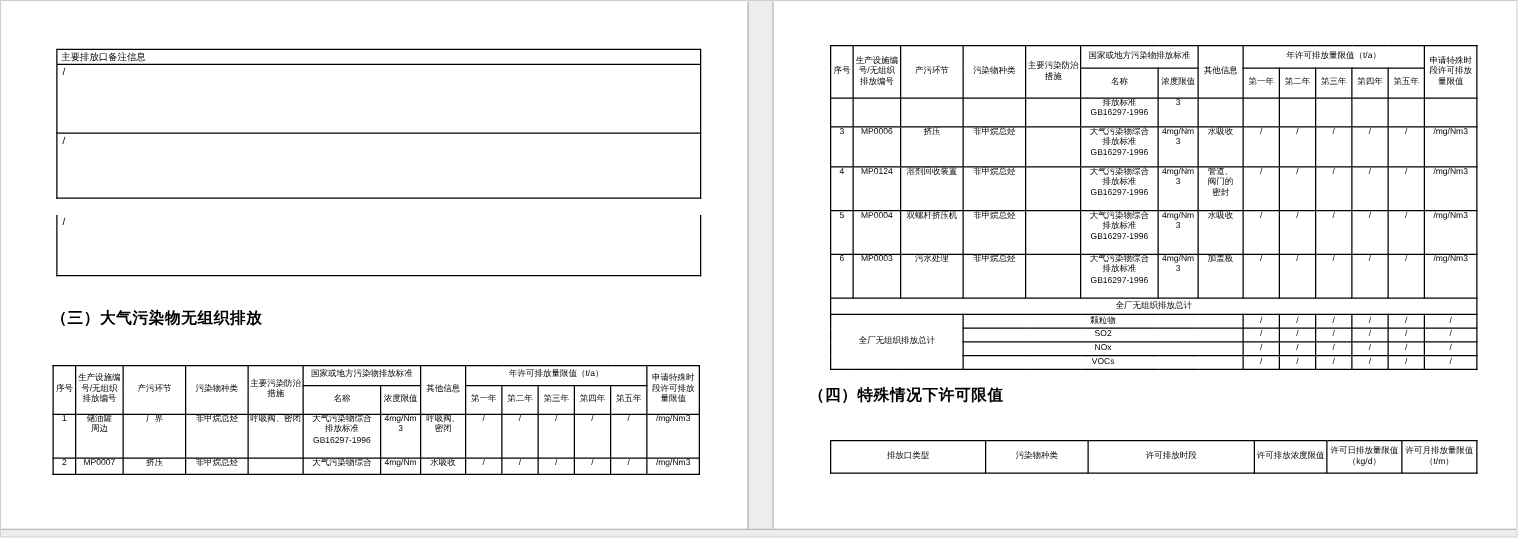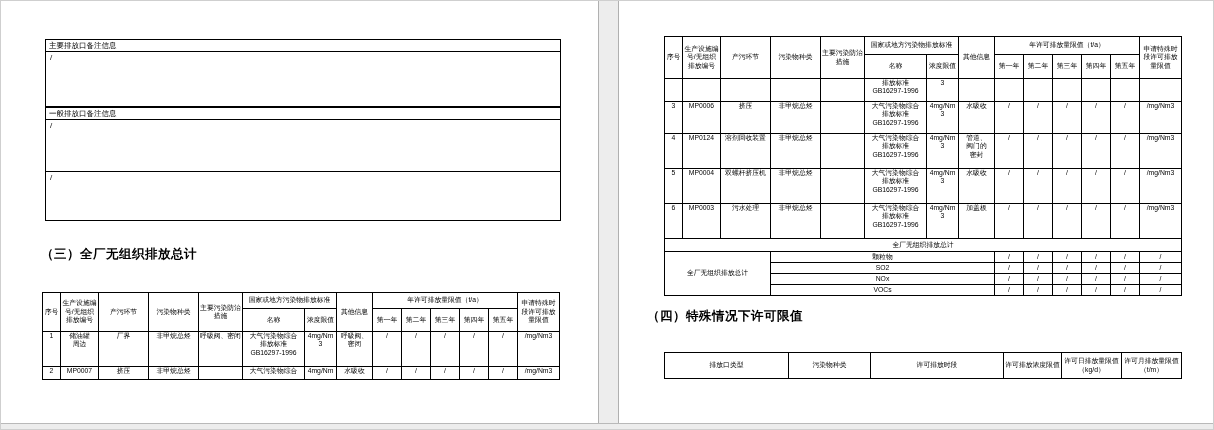--- a/index.html
+++ b/index.html
@@ -61,28 +61,27 @@
 
 <div class="viewer">
 
   <div class="page page-left">
 
     <div class="note-box" style="top:38px;">
       <div class="note-label">主要排放口备注信息</div>
       <div class="note-value" style="height:55px;">/</div>
     </div>
     <div class="note-box" style="top:106px;">
-      <div class="note-label">一般排放口备注信息</div>
       <div class="note-value" style="height:52px;">/</div>
     </div>
     <div class="note-box" style="top:171px;">
       <div class="note-value" style="height:49px;">/</div>
     </div>
 
-    <div class="heading" style="left:40px; top:245px;">（三）全厂无组织排放总计</div>
+    <div class="heading" style="left:40px; top:245px;">（三）大气污染物无组织排放</div>
 
     <table class="grid t4-left">
       <colgroup>
         <col style="width:18px">
           <col style="width:38px">
           <col style="width:50px">
           <col style="width:50px">
         <col style="width:44px">
           <col style="width:62px">
           <col style="width:32px">

